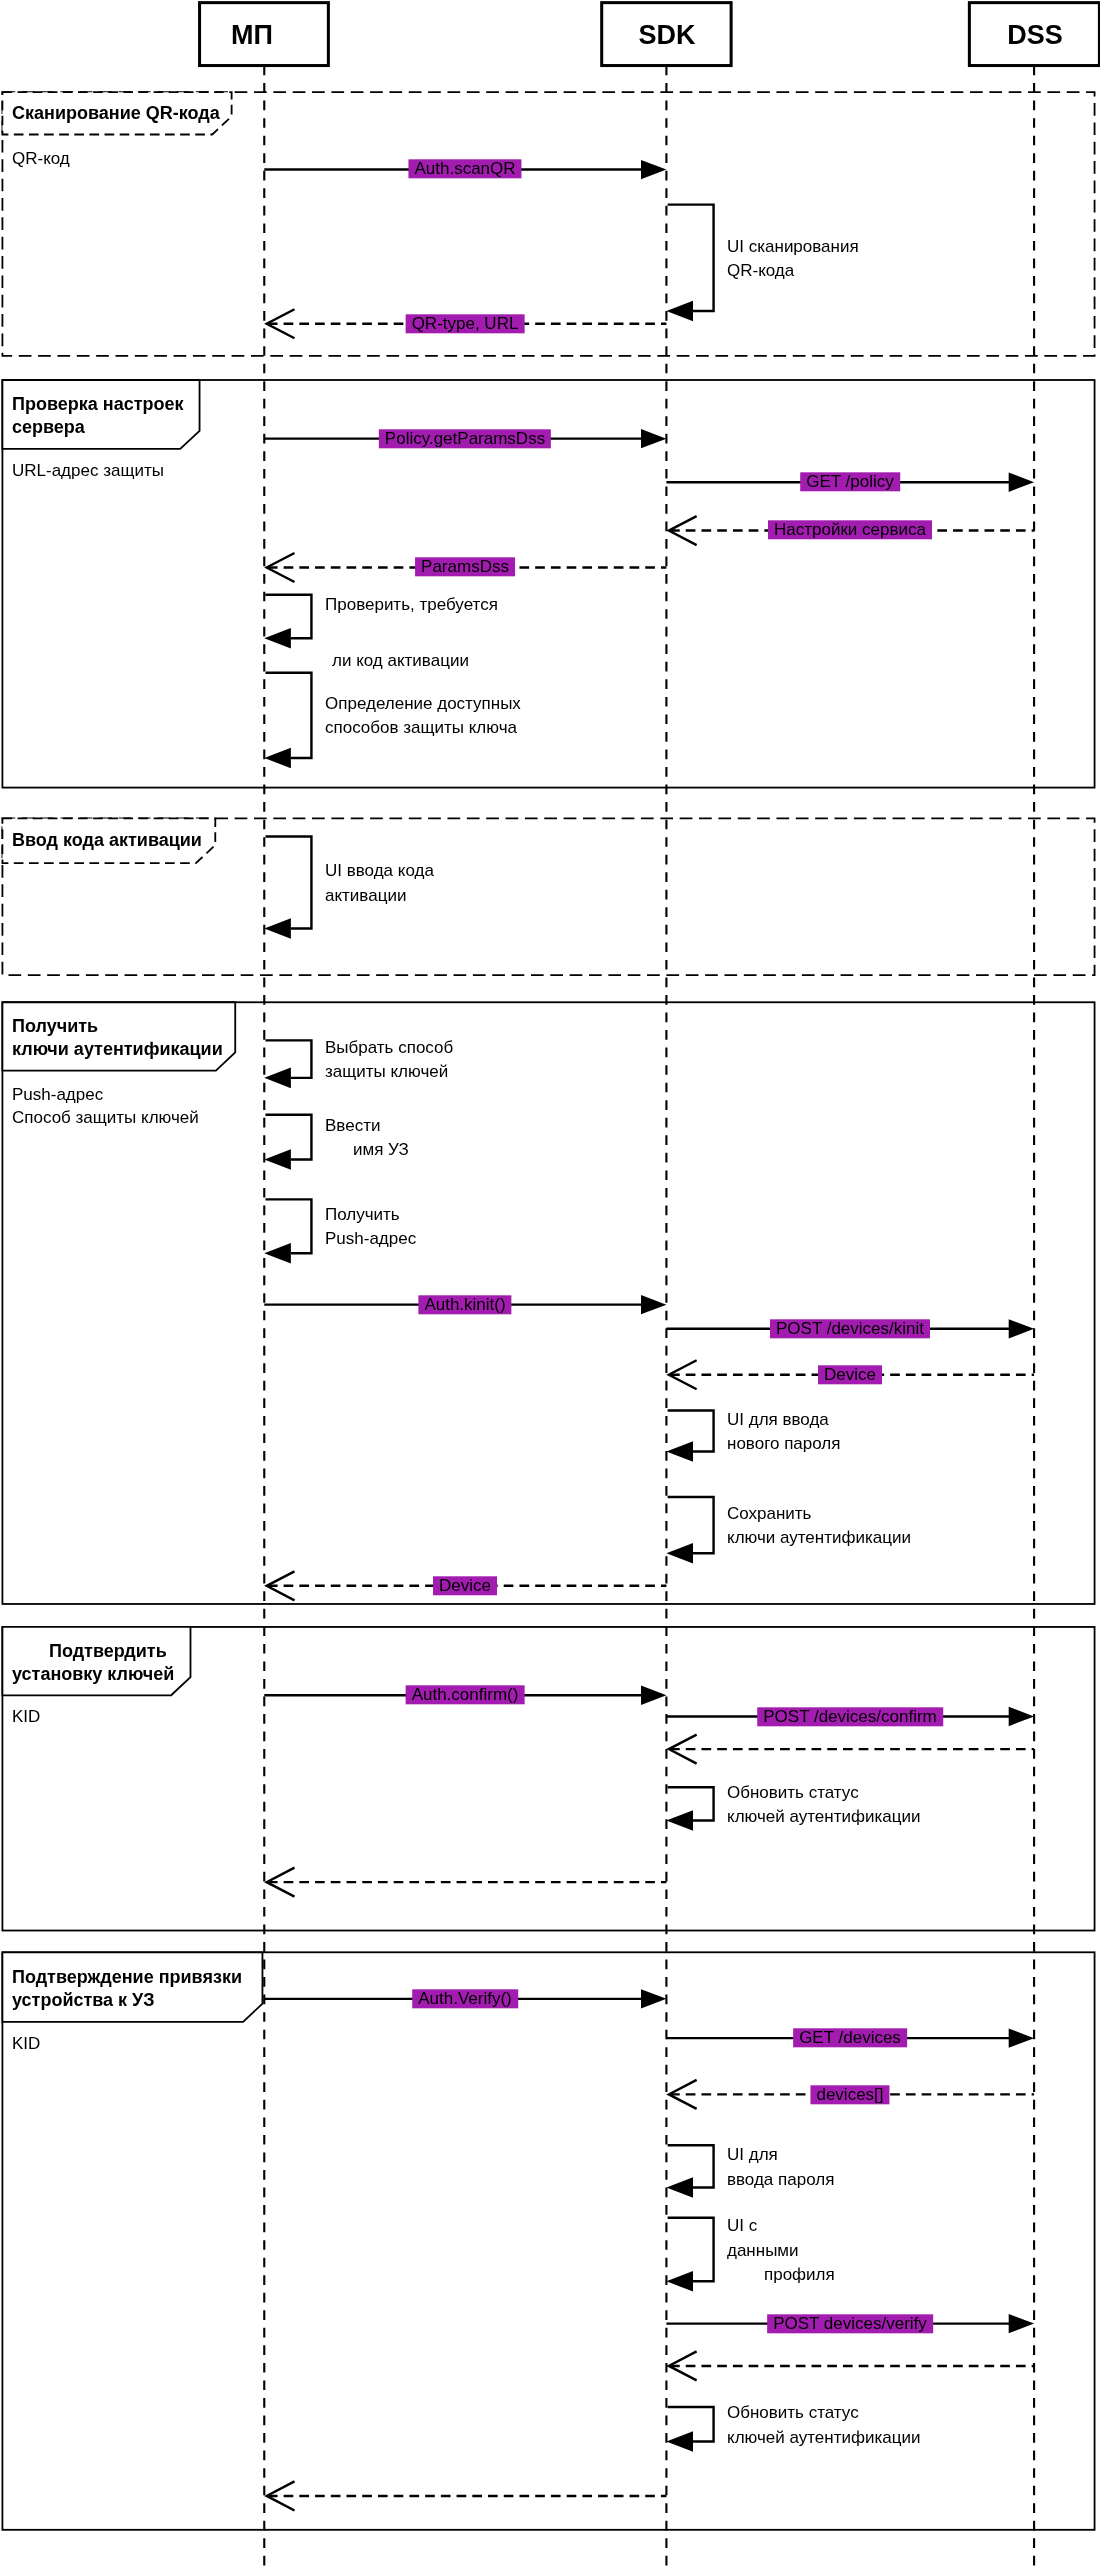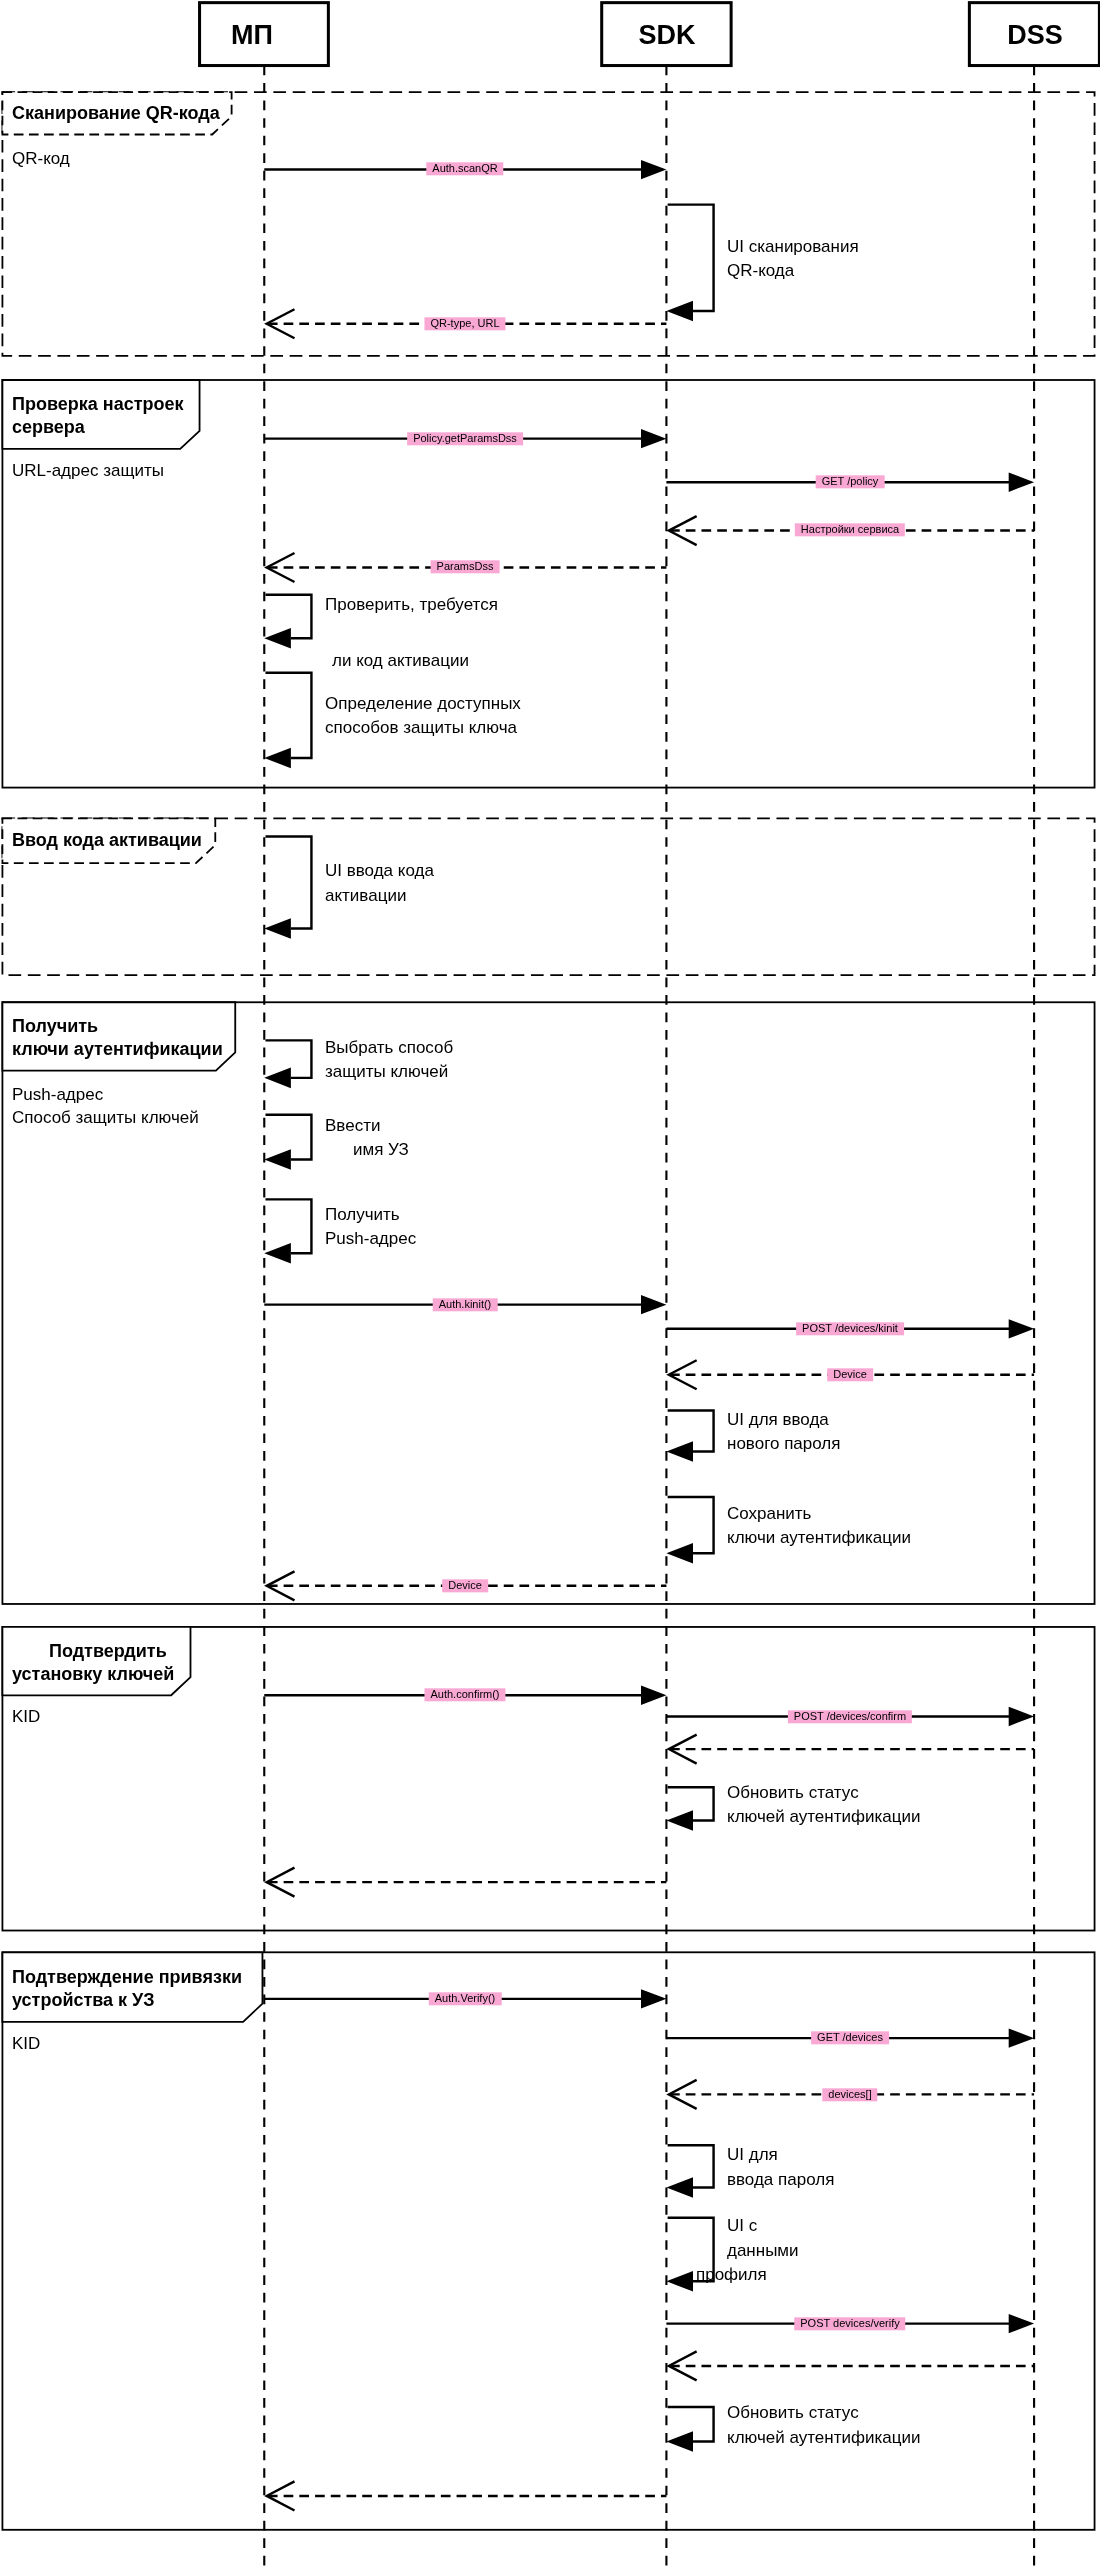--- a/index.html
+++ b/index.html
@@ -7,21 +7,21 @@
     width:1100px;height:2576px;position:relative;overflow:hidden;
     background:#ffffff;color:#000;
     font-family:"Liberation Sans", sans-serif;
   }
   #diagram{position:absolute;left:0;top:0;width:1100px;height:2576px}
   #layer-svg{position:absolute;left:0;top:0}
   .txt{position:absolute;white-space:nowrap;line-height:1}
   .actor-label{font-size:27px;font-weight:bold;transform:translate(-50%,-50%)}
   .frame-title-line{font-size:18px;font-weight:bold;transform:translateY(-50%)}
   .frame-param{font-size:17px;transform:translateY(-50%)}
-  .msg-label{font-size:11px;background:#f9a8d4;padding:1.2px 6px;transform:translate(-50%,-50%)}
+  .msg-label{font-size:17px;background:#a21caf;padding:1.2px 6px;transform:translate(-50%,-50%)}
   .self-line{font-size:17px;transform:translateY(-50%)}
 </style>
 </head>
 <body>
 
 <div id="diagram">
     <svg id="layer-svg" width="1100" height="2576" viewBox="0 0 1819 4259">
       <rect x="4" y="152" width="1806" height="436" fill="none" stroke="#000" stroke-width="3" stroke-dasharray="21 11"></rect>
       <rect x="4" y="628" width="1806" height="674" fill="none" stroke="#000" stroke-width="3"></rect>
       <rect x="4" y="1353" width="1806" height="259" fill="none" stroke="#000" stroke-width="3" stroke-dasharray="21 11"></rect>
@@ -155,21 +155,21 @@
     <div class="txt msg-label" style="left: 850px; top: 1717px;">POST /devices/confirm</div>
     <div class="txt self-line" style="left: 727px; top: 1792px;">Обновить статус</div>
     <div class="txt self-line" style="left: 727px; top: 1816px;">ключей аутентификации</div>
     <div class="txt msg-label" style="left: 465px; top: 1999px;">Auth.Verify()</div>
     <div class="txt msg-label" style="left: 850px; top: 2038px;">GET /devices</div>
     <div class="txt msg-label" style="left: 850px; top: 2095px;">devices[]</div>
     <div class="txt self-line" style="left: 727px; top: 2154px;">UI для</div>
     <div class="txt self-line" style="left: 727px; top: 2179px;">ввода пароля</div>
     <div class="txt self-line" style="left: 727px; top: 2225px;">UI с</div>
     <div class="txt self-line" style="left: 727px; top: 2250px;">данными</div>
-    <div class="txt self-line" style="left: 696px; top: 2274px;">профиля</div>
+    <div class="txt self-line" style="left: 764px; top: 2274px;">профиля</div>
     <div class="txt msg-label" style="left: 850px; top: 2324px;">POST devices/verify</div>
     <div class="txt self-line" style="left: 727px; top: 2412px;">Обновить статус</div>
     <div class="txt self-line" style="left: 727px; top: 2437px;">ключей аутентификации</div>
     <div class="txt actor-label" style="left: 252px; top: 35px;">МП</div>
     <div class="txt actor-label" style="left: 667px; top: 35px;">SDK</div>
     <div class="txt actor-label" style="left: 1035px; top: 35px;">DSS</div>
   </div>
 
 
 </body></html>

